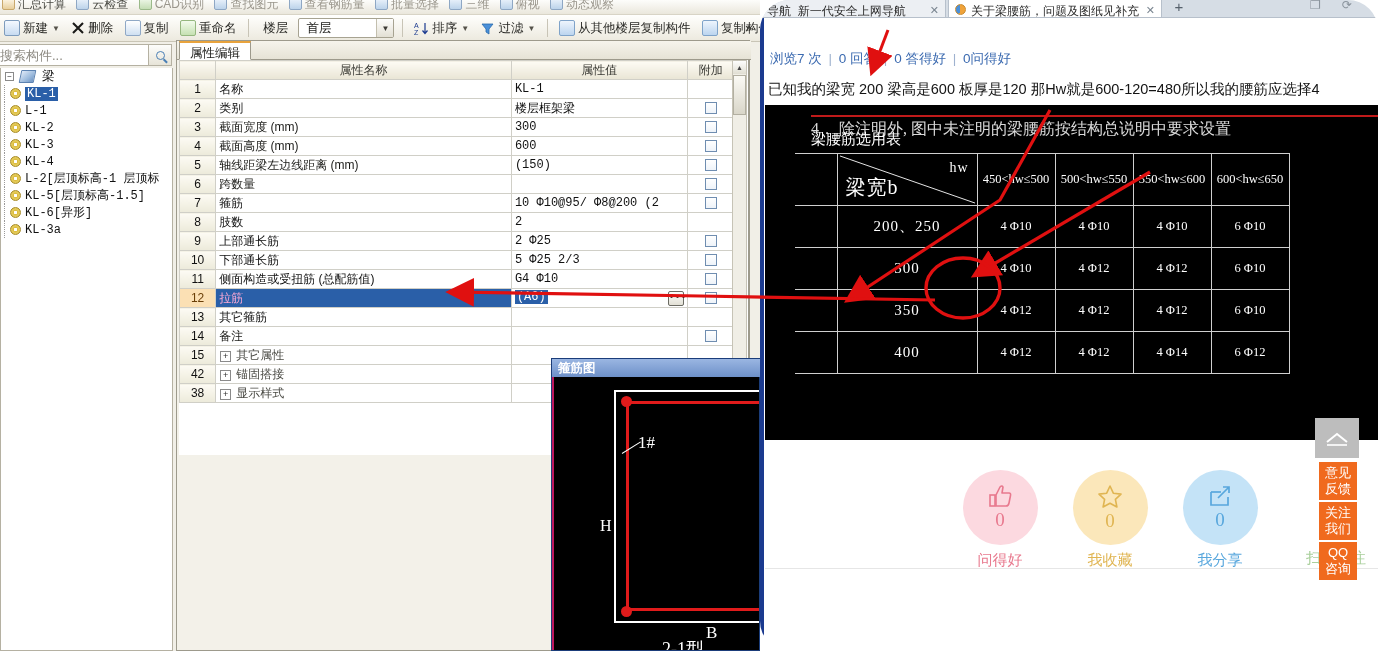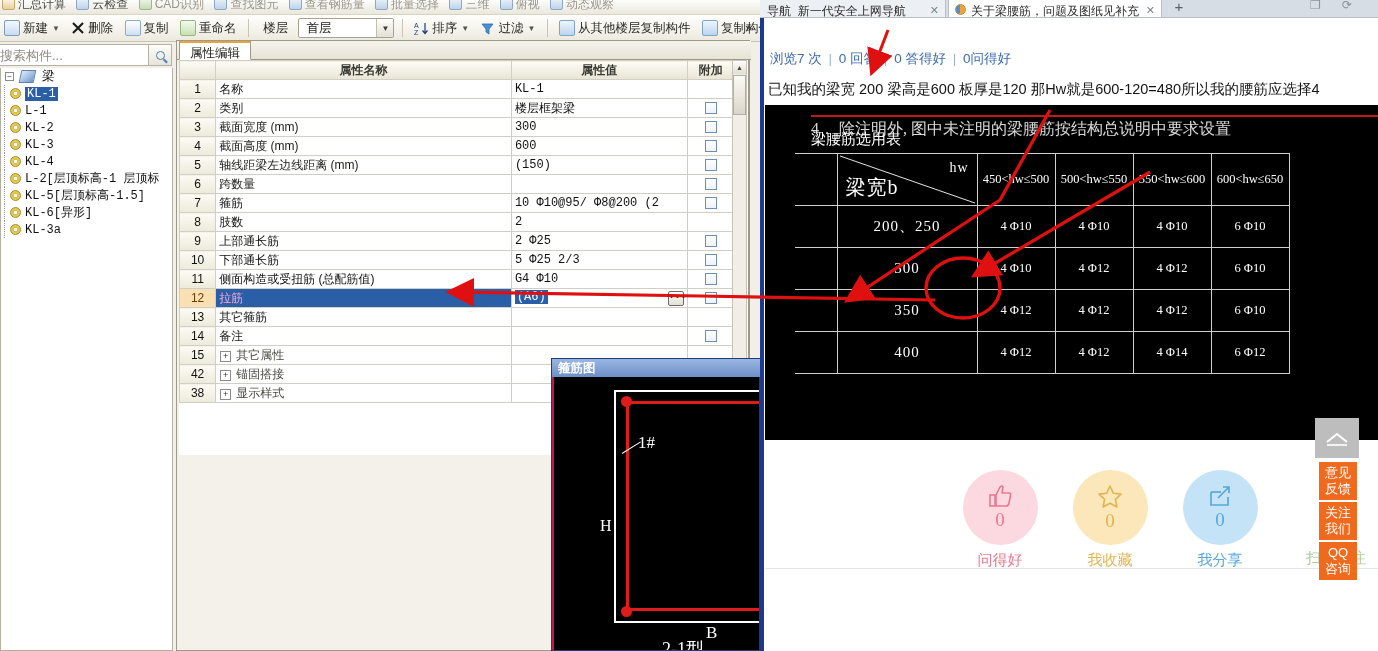--- a/index.html
+++ b/index.html
@@ -134,21 +134,21 @@
   .grid-wrap {
     position:absolute; left:2px; top:19px; width:570px; height:395px; background:#fff;
     border-right:1px solid #9d9a8c; overflow:hidden;
   }
   table.grid { border-collapse:collapse; width:556px; table-layout:fixed; }
   table.grid th, table.grid td {
     border:1px solid #d0cfc7; height:19px; font-size:12px; padding:0 3px;
     color:#111; overflow:hidden; white-space:nowrap;
   }
   table.grid th {
-    background:linear-gradient(#fdfbf4,#e9e5d5); font-weight:bold; color:#3a3a34;
+    background:linear-gradient(#fdfbf4,#e9e5d5); font-weight:normal; color:#3a3a34;
   }
   th.c-val { background:linear-gradient(#fbe0b4,#f0c178); color:#6a3e06; }
   .col-idx { width:26px; text-align:center; color:#3a3a34; background:linear-gradient(#fdfbf4,#eceada);}
   .col-name { width:212px; }
   .col-val  { width:126px; }
   .col-add  { width:34px; text-align:center; }
   td.namecell { padding-left:10px; color:#2244aa; }
   td.namecell.blk { color:#1b1b18; }
   td.namecell.grp { padding-left:4px; color:#4a4a44; }
   td.valcell { font-family:"Liberation Mono","DejaVu Sans Mono",monospace; font-size:11.5px; }
@@ -218,20 +218,21 @@
            font-family:"Liberation Serif",serif; }
   .lbl-B { position:absolute; left:152px; top:246px; color:#fff; font-size:17px;
            font-family:"Liberation Serif",serif; }
   .lbl-type { position:absolute; left:108px; top:260px; color:#fff; font-size:18px;
            font-family:"Liberation Serif",serif; }
 
   
   .browser {
     position:absolute; left:760px; top:0; width:618px; height:651px; background:#fff;
     overflow:hidden;
+    border-radius:30px;
   }
   .tabbar {
     position:absolute; left:0; top:0; width:618px; height:18px;
     background:#d6dde5; border-bottom:1px solid #b7c0cb; overflow:hidden;
   }
   .btab {
     position:absolute; top:-7px; height:25px; border:1px solid #b7c0cb;
     border-radius:5px 5px 0 0; font-size:12px; color:#2b2b2b;
     padding:9px 22px 0 8px; white-space:nowrap; overflow:hidden;
   }

